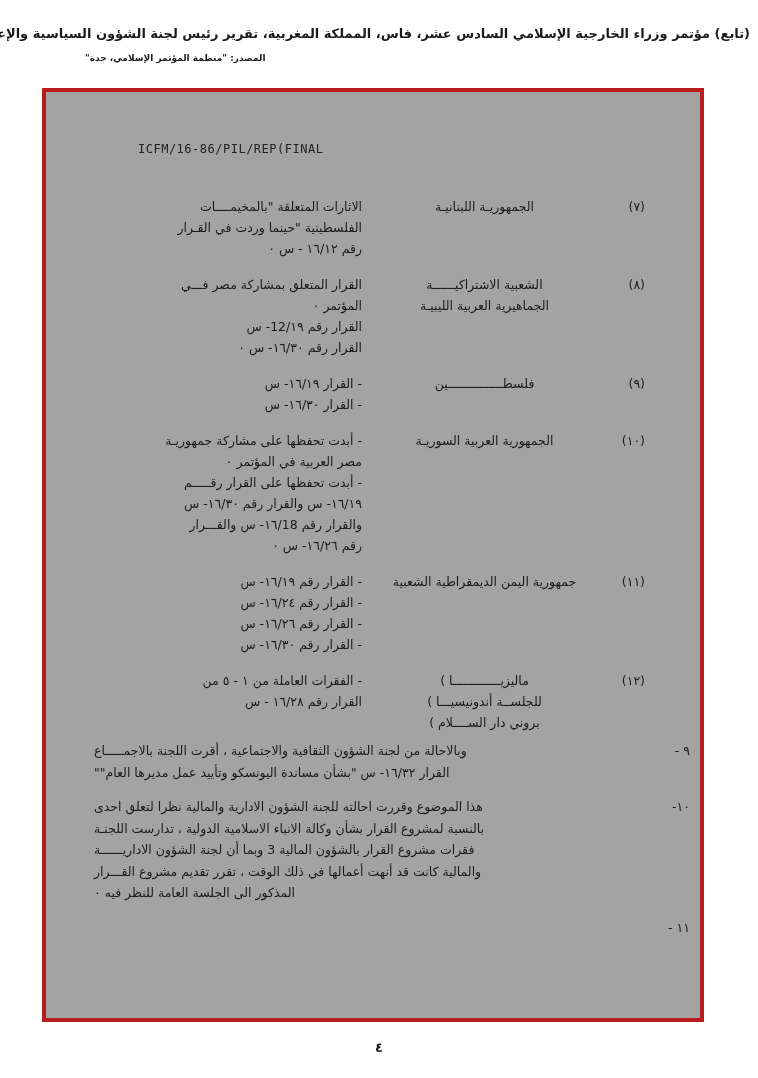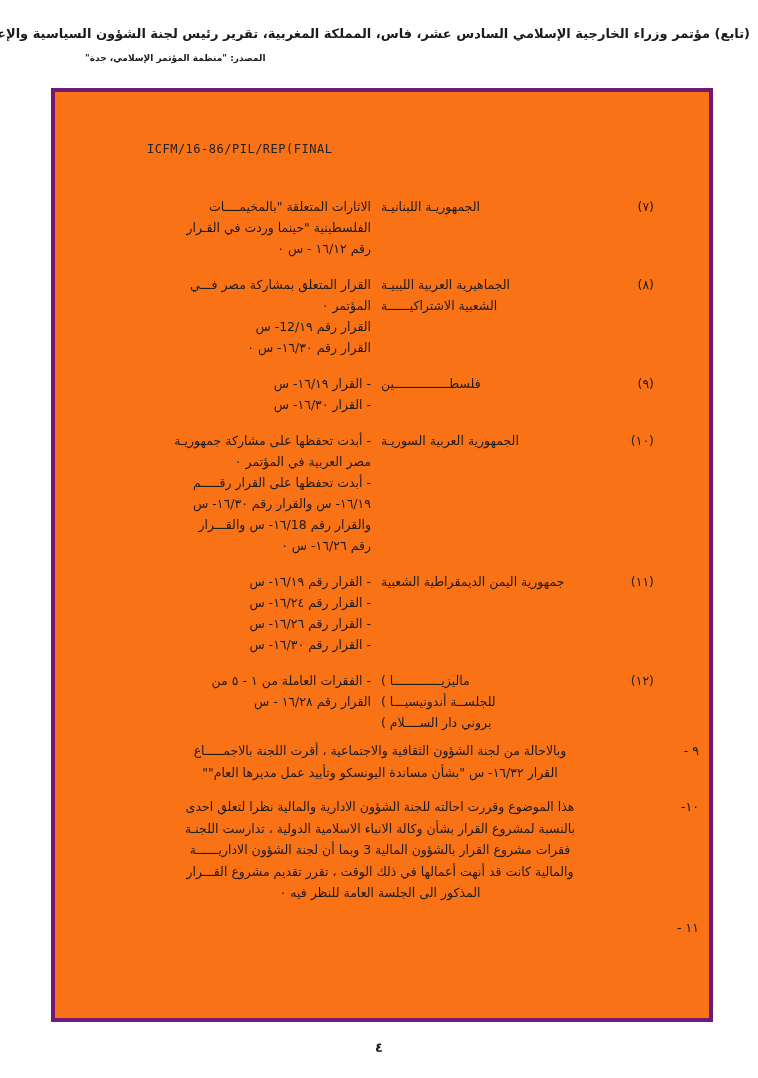--- a/index.html
+++ b/index.html
@@ -17,57 +17,57 @@
     position: absolute; top: 26px; left: 8px; right: 8px;
     direction: rtl; text-align: center;
     font-size: 13px; font-weight: 700; white-space: nowrap;
   }
   .source-line {
     position: absolute; top: 53px; left: 85px;
     direction: rtl; font-size: 9px; font-weight: 700;
   }
 
   .green-box {
-    position: absolute; top: 88px; left: 51px;
+    position: absolute; top: 88px; left: 42px;
     width: 662px; height: 934px;
-    border: 4px solid #701a75; background: #f97316;
+    border: 4px solid #b91c1c; background: #a3a3a3;
   }
 
   .doc-ref {
     position: absolute; top: 50px; left: 92px;
     font-family: "DejaVu Sans Mono", monospace;
     font-size: 12px; letter-spacing: 0.5px; color: #222;
   }
 
   .delegations {
     position: absolute; top: 104px; left: 0; right: 0;
     direction: rtl;
   }
   .row {
     display: flex; direction: rtl;
     padding-right: 55px; padding-left: 16px;
     margin-bottom: 15px;
     font-size: 12.5px; line-height: 21px;
   }
   .cell-num  { flex: 0 0 48px; }
-  .cell-name { flex: 0 0 235px; padding-left: 10px; text-align: left; }
+  .cell-name { flex: 0 0 235px; padding-left: 10px; text-align: center; }
   .cell-res  { flex: 1 1 auto; text-align: right; }
 
   .paragraphs {
     position: absolute; top: 648px; left: 0; right: 0;
     direction: rtl;
   }
   .para {
     display: flex; direction: rtl;
     padding-right: 10px; padding-left: 48px;
     margin-bottom: 13px;
     font-size: 12.5px; line-height: 21.5px;
   }
   .para-num  { flex: 0 0 42px; text-align: right; }
-  .para-text { flex: 1 1 auto; text-align: center; }
+  .para-text { flex: 1 1 auto; text-align: left; }
 
   .line { white-space: nowrap; }
 
   .page-number {
     position: absolute; top: 1040px; left: 0; right: 0;
     text-align: center; font-size: 13px; font-weight: 700;
   }
 </style>
 </head>
 <body>
@@ -90,22 +90,22 @@
     <div class="cell-res">
             <div class="line">الاثارات المتعلقة "بالمخيمــــات</div>
             <div class="line">الفلسطينية "حينما وردت في القـرار</div>
             <div class="line">رقم ١٦/١٢ - س ٠</div>
           </div>
   </div>
 
   <div class="row">
     <div class="cell-num">(٨)</div>
     <div class="cell-name">
+            <div class="line">الشعبية الاشتراكيــــــة</div>
             <div class="line">الجماهيرية العربية الليبيـة</div>
-            <div class="line">الشعبية الاشتراكيــــــة</div>
           </div>
     <div class="cell-res">
             <div class="line">القرار المتعلق بمشاركة مصر فـــي</div>
             <div class="line">المؤتمر ٠</div>
             <div class="line">القرار رقم 12/١٩- س</div>
             <div class="line">القرار رقم ١٦/٣٠- س ٠</div>
           </div>
   </div>
 
   <div class="row">

